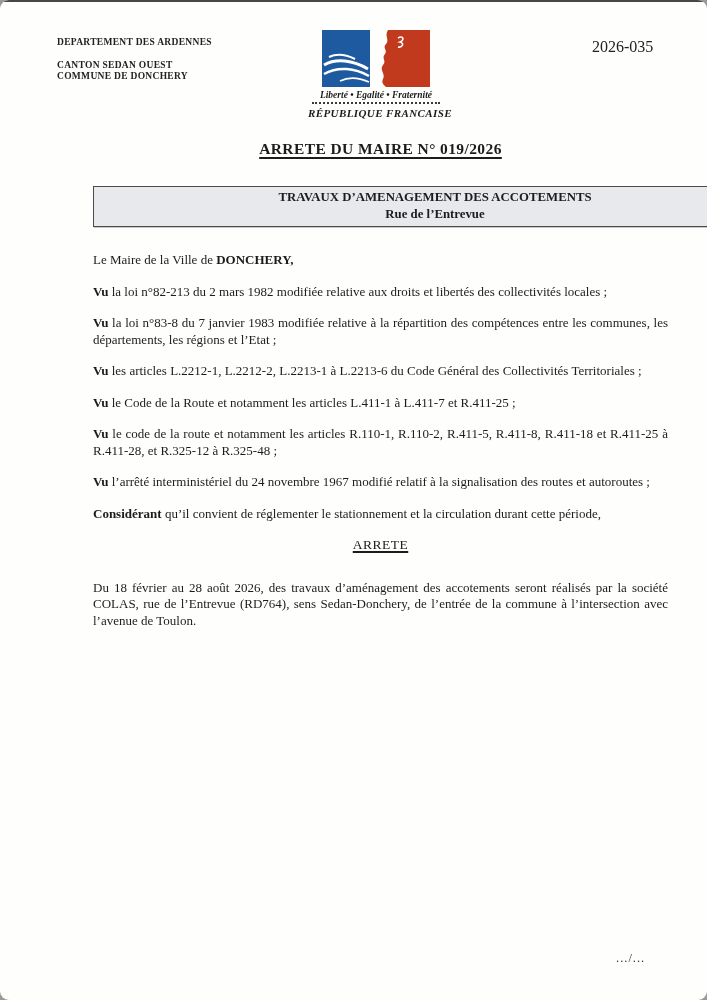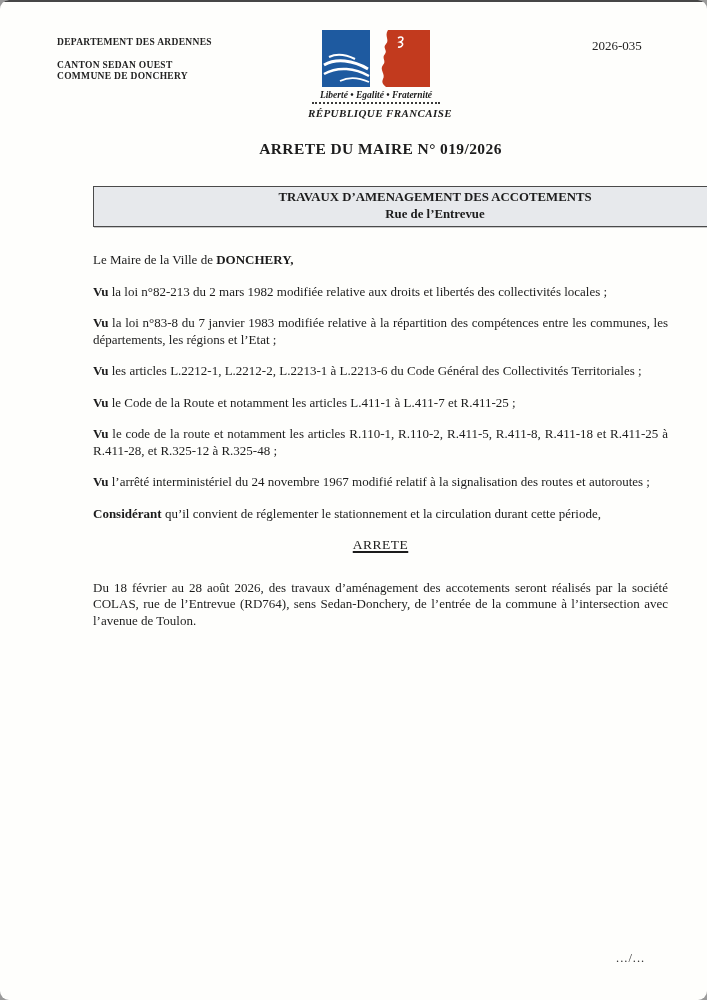--- a/index.html
+++ b/index.html
@@ -7,31 +7,31 @@
     position:relative; width:707px; height:1000px; margin:0 auto;
     background:#fefefc; overflow:hidden;
     font-family:"Liberation Serif", serif; color:#1c1c1c;border-radius:9px;
   }
   .scan-top-line { position:absolute; top:0; left:0; width:707px; height:2px; background:#474747; }
 
   
   .header-left { position:absolute; left:57px; top:37px; font-size:9.5px; font-weight:bold; letter-spacing:0.3px; line-height:11.5px; color:#222; }
   .header-left .hl-1 { margin-bottom:11px; }
 
-  .doc-number { position:absolute; left:592px; top:38px; font-size:13px; color:#222; }
+  .doc-number { position:absolute; left:592px; top:38px; font-size:16px; color:#222; }
 
   .logo { position:absolute; left:308px; top:30px; width:136px; text-align:center; }
   .logo svg { display:block; margin:0 auto; width:108px; height:57px; }
   .logo-motto { font-size:9.5px; font-weight:bold; font-style:italic; margin-top:3px; white-space:nowrap; }
   .logo-sep { width:128px; margin:2px auto 3px; border-top:2px dotted #3a3a3a; height:0; }
   .logo-republic { font-size:11px; font-weight:bold; font-style:italic; letter-spacing:0.4px; white-space:nowrap; }
 
   
   .title { position:absolute; left:93px; top:140px; width:575px; text-align:center; font-size:15.5px; font-weight:bold; letter-spacing:0.4px; }
-  .title .u { text-underline-offset:3px; text-decoration-thickness:1.5px; }
+  .title .u { text-decoration:underline; text-underline-offset:3px; text-decoration-thickness:1.5px; }
   .banner {
     position:absolute; left:93px; top:186px; width:684px; box-sizing:border-box;
     border:1.5px solid #4a4a4a; background:#e7e9ec;
     text-align:center; font-weight:bold; font-size:12.8px; line-height:17px;
     padding:2px 0 3px; box-shadow:1px 1px 0 #c9c9c9;
   }
 
   
   .content { position:absolute; left:93px; top:252px; width:575px; font-size:13px; line-height:16.5px; }
   .content p { margin:0 0 15px; text-align:justify; }

